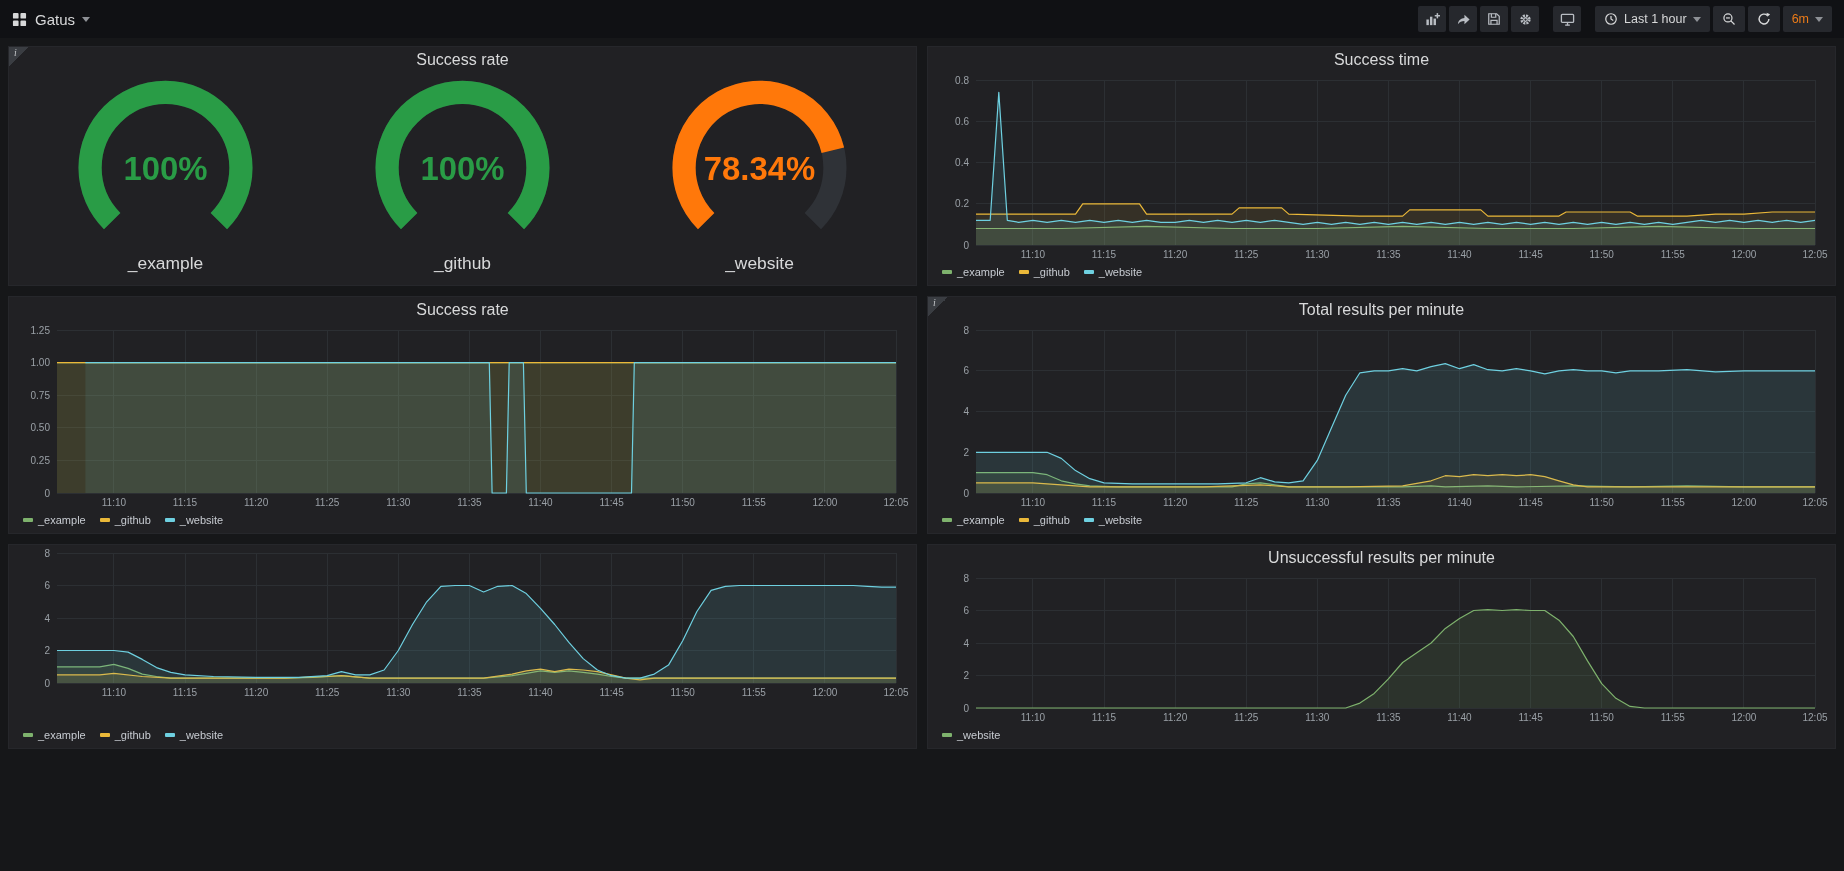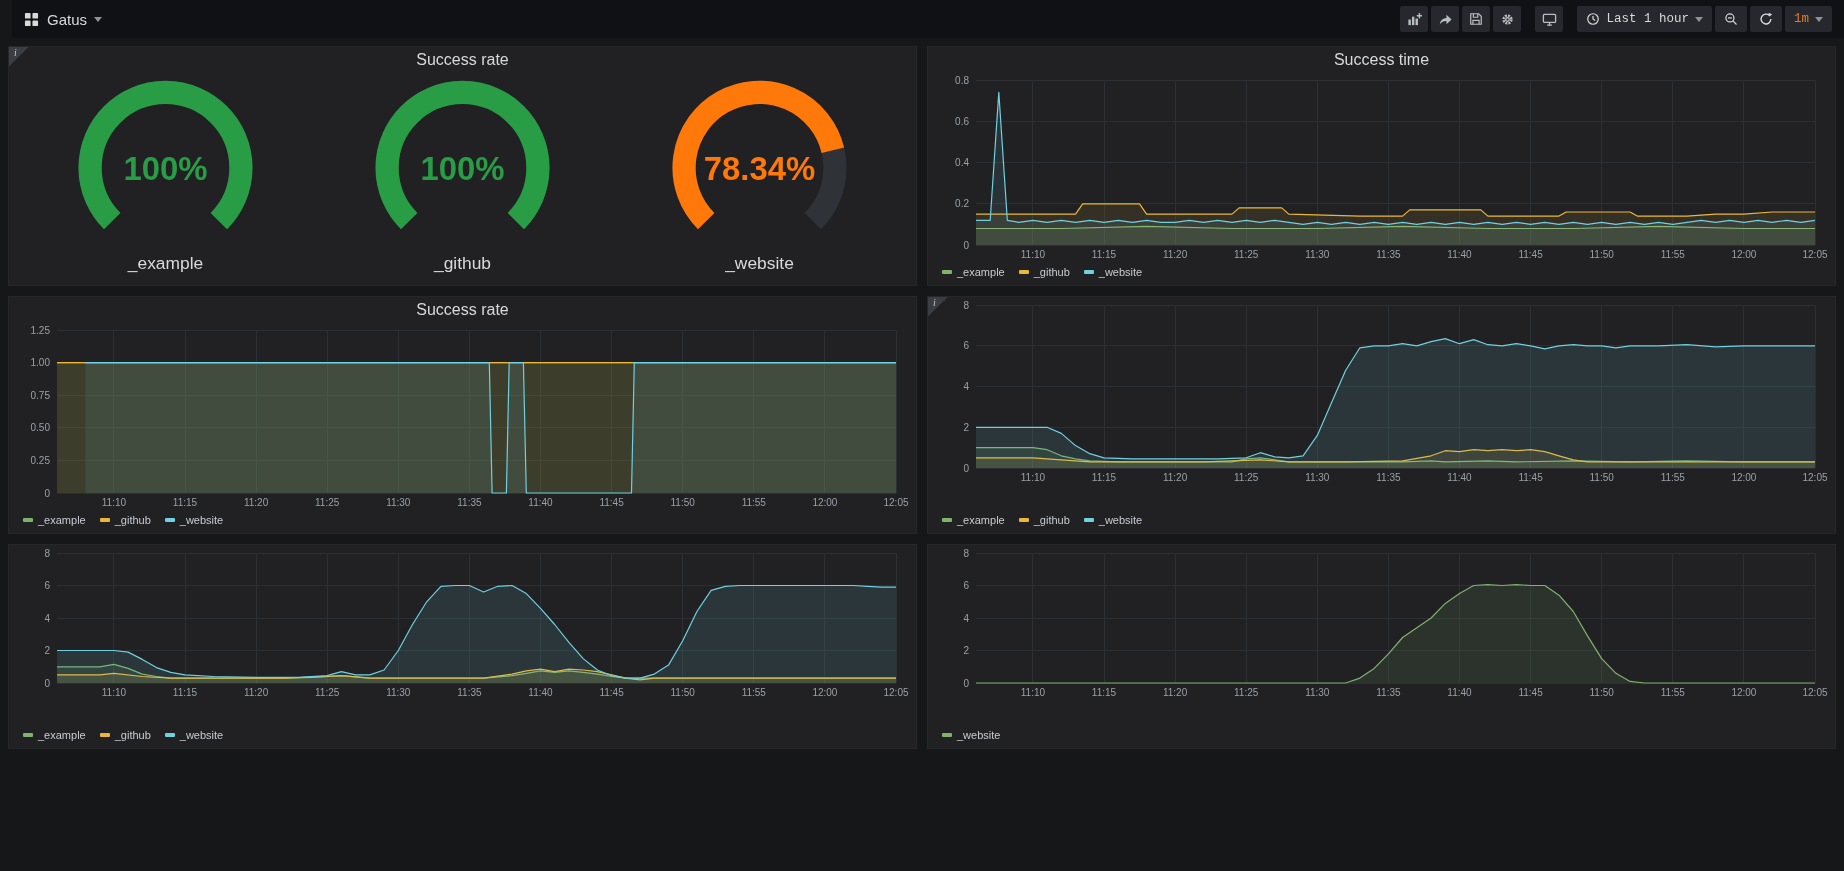--- a/index.html
+++ b/index.html
@@ -8,41 +8,40 @@
     width: 1844px; height: 871px; overflow: hidden;
     font-family: "Liberation Sans", sans-serif;
     color: #d8d9da;
   }
 
   
   .navbar {
     height: 38px; background: var(--navbar-bg, #101114);
     display: flex; align-items: center; justify-content: space-between;
     padding: 0 12px;
-    margin-left: 12px;
   }
   .nav-left { display: flex; align-items: center; gap: 8px; }
   .nav-right { display: flex; align-items: center; }
   button { font-family: inherit; }
   .plain-btn {
     background: transparent; border: none; color: #d8d9da;
     display: inline-flex; align-items: center; gap: 7px; cursor: pointer;
   }
   .dash-title { font-size: 15px; }
   .caret { color: #8e9196; }
   .icon-btn {
     height: 26px; min-width: 28px; border: none; border-radius: 2px;
     background: var(--button-bg, #26282d); color: #b9bdc3;
     display: inline-flex; align-items: center; justify-content: center;
     cursor: pointer;
   }
   .nav-btn {
     height: 26px; padding: 0 9px; border: none; border-radius: 2px;
     background: var(--button-bg, #26282d); color: #d8d9da; font-size: 12.5px;
-    display: inline-flex; align-items: center; gap: 6px; cursor: pointer; font-family: Liberation Mono, monospace;
+    display: inline-flex; align-items: center; gap: 6px; cursor: pointer;
   }
   .btn-group { display: flex; gap: 3px; }
   .ml { margin-left: 14px; }
   .refresh-val { color: var(--refresh-active, #eb7b18); }
 
   
   .dashboard {
     padding: 8px;
     display: grid;
     grid-template-columns: 1fr 1fr;
@@ -170,21 +169,21 @@
             <line x1="4.6" y1="6.8" x2="9" y2="6.8"></line>
         </svg>
       </button>
       <button class="nav-btn">
         <svg width="14" height="14" viewBox="0 0 16 16">
           <path d="M13.6 8 A5.6 5.6 0 1 1 11.8 3.9" fill="none" stroke="currentColor" stroke-width="1.6"></path>
           <polygon points="10.8,0.8 11.9,5.3 15.0,2.6" fill="currentColor"></polygon>
         </svg>
       </button>
       <button class="nav-btn">
-        <span class="refresh-val">1m</span>
+        <span class="refresh-val">6m</span>
         <svg class="caret" width="8" height="5" viewBox="0 0 8 5">
             <polygon points="0,0 8,0 4,5" fill="currentColor"></polygon>
           </svg>
       </button>
     </div>
   </div>
 </header>
 
 <main class="dashboard">
 
@@ -344,20 +343,21 @@
           <span class="legend-swatch" style="background:#6ed0e0"></span>
           <span class="legend-label">_website</span>
         </span>
       </div>
   </section>
 
   <section class="panel">
     <div class="info-corner">
       <span>i</span>
     </div>
+    <h2 class="panel-title">Total results per minute</h2>
     <div class="chart-area">
         <svg width="895" height="189">
           <line x1="42" x2="881" y1="171.0" y2="171.0" stroke="#2c2f33" shape-rendering="crispEdges"></line>
           <text x="35" y="174.5" text-anchor="end" class="tick">0</text>
           <line x1="42" x2="881" y1="130.3" y2="130.3" stroke="#2c2f33" shape-rendering="crispEdges"></line>
           <text x="35" y="133.8" text-anchor="end" class="tick">2</text>
           <line x1="42" x2="881" y1="89.5" y2="89.5" stroke="#2c2f33" shape-rendering="crispEdges"></line>
           <text x="35" y="93.0" text-anchor="end" class="tick">4</text>
           <line x1="42" x2="881" y1="48.8" y2="48.8" stroke="#2c2f33" shape-rendering="crispEdges"></line>
           <text x="35" y="52.3" text-anchor="end" class="tick">6</text>
@@ -466,20 +466,21 @@
           <span class="legend-label">_github</span>
         </span>
         <span class="legend-item">
           <span class="legend-swatch" style="background:#6ed0e0"></span>
           <span class="legend-label">_website</span>
         </span>
       </div>
   </section>
 
   <section class="panel">
+    <h2 class="panel-title">Unsuccessful results per minute</h2>
     <div class="chart-area">
         <svg width="895" height="156">
           <line x1="42" x2="881" y1="138.0" y2="138.0" stroke="#2c2f33" shape-rendering="crispEdges"></line>
           <text x="35" y="141.5" text-anchor="end" class="tick">0</text>
           <line x1="42" x2="881" y1="105.5" y2="105.5" stroke="#2c2f33" shape-rendering="crispEdges"></line>
           <text x="35" y="109.0" text-anchor="end" class="tick">2</text>
           <line x1="42" x2="881" y1="73.0" y2="73.0" stroke="#2c2f33" shape-rendering="crispEdges"></line>
           <text x="35" y="76.5" text-anchor="end" class="tick">4</text>
           <line x1="42" x2="881" y1="40.5" y2="40.5" stroke="#2c2f33" shape-rendering="crispEdges"></line>
           <text x="35" y="44.0" text-anchor="end" class="tick">6</text>

